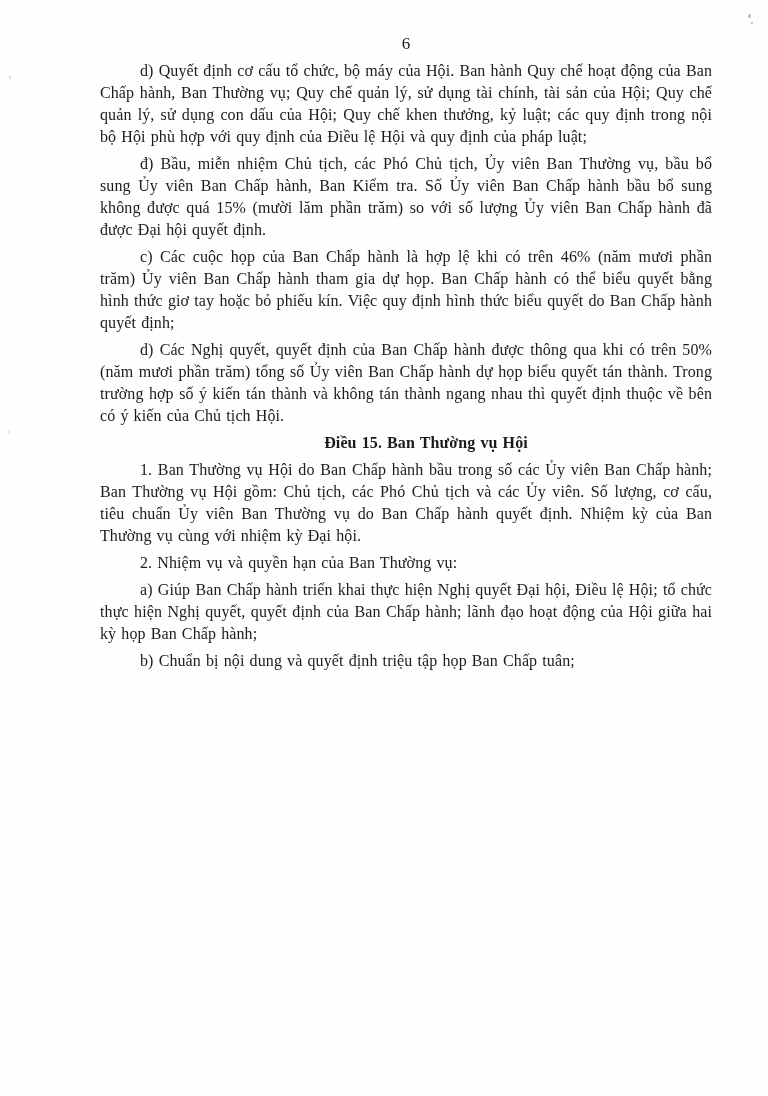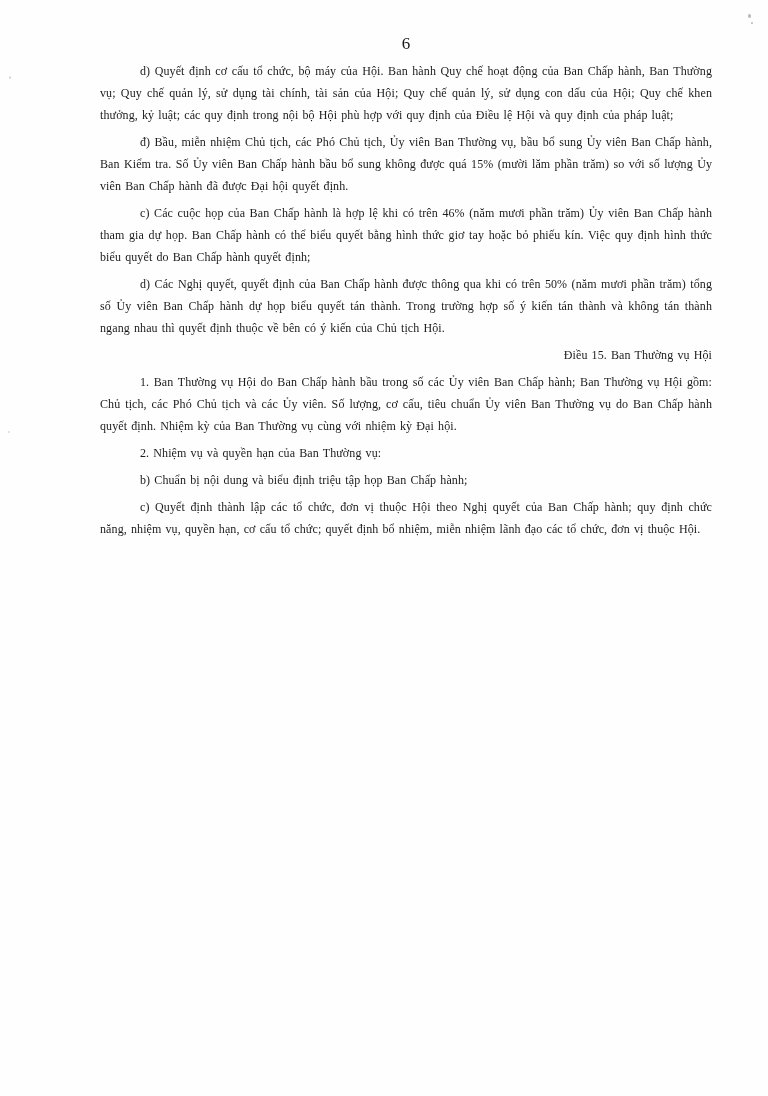--- a/index.html
+++ b/index.html
@@ -22,30 +22,30 @@
     text-align: center;
     font-size: 17px;
     line-height: 20px;
   }
   .text-block {
     width: 612px;
     margin-left: 100px;
   }
   .text-block p {
     margin: 0 0 5px 0;
-    font-size: 12px;
+    font-size: 16px;
     line-height: 22px;
     text-align: justify;
     text-indent: 40px;
     letter-spacing: 0.1px;
     word-spacing: 1px;
   }
   .text-block p.heading {
-    font-weight: normal;
-    text-align: right;
+    font-weight: bold;
+    text-align: center;
   }
   .speckle {
     position: absolute;
     background: #b9b9b9;
     border-radius: 50%;
   }
   .speckle.s1 { left: 748px; top: 14px; width: 3px; height: 4px; }
   .speckle.s2 { left: 751px; top: 22px; width: 2px; height: 2px; }
   .speckle.s3 { left: 9px;   top: 76px; width: 2px; height: 3px; opacity: .6; }
   .speckle.s4 { left: 8px;   top: 431px; width: 2px; height: 2px; opacity: .5; }
@@ -62,16 +62,16 @@
   <div class="page-number">6</div>
 
   <div class="text-block">
     <p>d) Quyết định cơ cấu tổ chức, bộ máy của Hội. Ban hành Quy chế hoạt động của Ban Chấp hành, Ban Thường vụ; Quy chế quản lý, sử dụng tài chính, tài sản của Hội; Quy chế quản lý, sử dụng con dấu của Hội; Quy chế khen thưởng, kỷ luật; các quy định trong nội bộ Hội phù hợp với quy định của Điều lệ Hội và quy định của pháp luật;</p>
     <p>đ) Bầu, miễn nhiệm Chủ tịch, các Phó Chủ tịch, Ủy viên Ban Thường vụ, bầu bổ sung Ủy viên Ban Chấp hành, Ban Kiểm tra. Số Ủy viên Ban Chấp hành bầu bổ sung không được quá 15% (mười lăm phần trăm) so với số lượng Ủy viên Ban Chấp hành đã được Đại hội quyết định.</p>
     <p>c) Các cuộc họp của Ban Chấp hành là hợp lệ khi có trên 46% (năm mươi phần trăm) Ủy viên Ban Chấp hành tham gia dự họp. Ban Chấp hành có thể biểu quyết bằng hình thức giơ tay hoặc bỏ phiếu kín. Việc quy định hình thức biểu quyết do Ban Chấp hành quyết định;</p>
     <p>d) Các Nghị quyết, quyết định của Ban Chấp hành được thông qua khi có trên 50% (năm mươi phần trăm) tổng số Ủy viên Ban Chấp hành dự họp biểu quyết tán thành. Trong trường hợp số ý kiến tán thành và không tán thành ngang nhau thì quyết định thuộc về bên có ý kiến của Chủ tịch Hội.</p>
     <p class="heading">Điều 15. Ban Thường vụ Hội</p>
     <p>1. Ban Thường vụ Hội do Ban Chấp hành bầu trong số các Ủy viên Ban Chấp hành; Ban Thường vụ Hội gồm: Chủ tịch, các Phó Chủ tịch và các Ủy viên. Số lượng, cơ cấu, tiêu chuẩn Ủy viên Ban Thường vụ do Ban Chấp hành quyết định. Nhiệm kỳ của Ban Thường vụ cùng với nhiệm kỳ Đại hội.</p>
     <p>2. Nhiệm vụ và quyền hạn của Ban Thường vụ:</p>
-    <p>b) Chuẩn bị nội dung và biểu định triệu tập họp Ban Chấp hành;</p>
-    <p>c) Quyết định thành lập các tổ chức, đơn vị thuộc Hội theo Nghị quyết của Ban Chấp hành; quy định chức năng, nhiệm vụ, quyền hạn, cơ cấu tổ chức; quyết định bổ nhiệm, miễn nhiệm lãnh đạo các tổ chức, đơn vị thuộc Hội.</p>
+    <p>a) Giúp Ban Chấp hành triển khai thực hiện Nghị quyết Đại hội, Điều lệ Hội; tổ chức thực hiện Nghị quyết, quyết định của Ban Chấp hành; lãnh đạo hoạt động của Hội giữa hai kỳ họp Ban Chấp hành;</p>
+    <p>b) Chuẩn bị nội dung và quyết định triệu tập họp Ban Chấp tuân;</p>
   </div>
 </div>
 
 </body></html>

